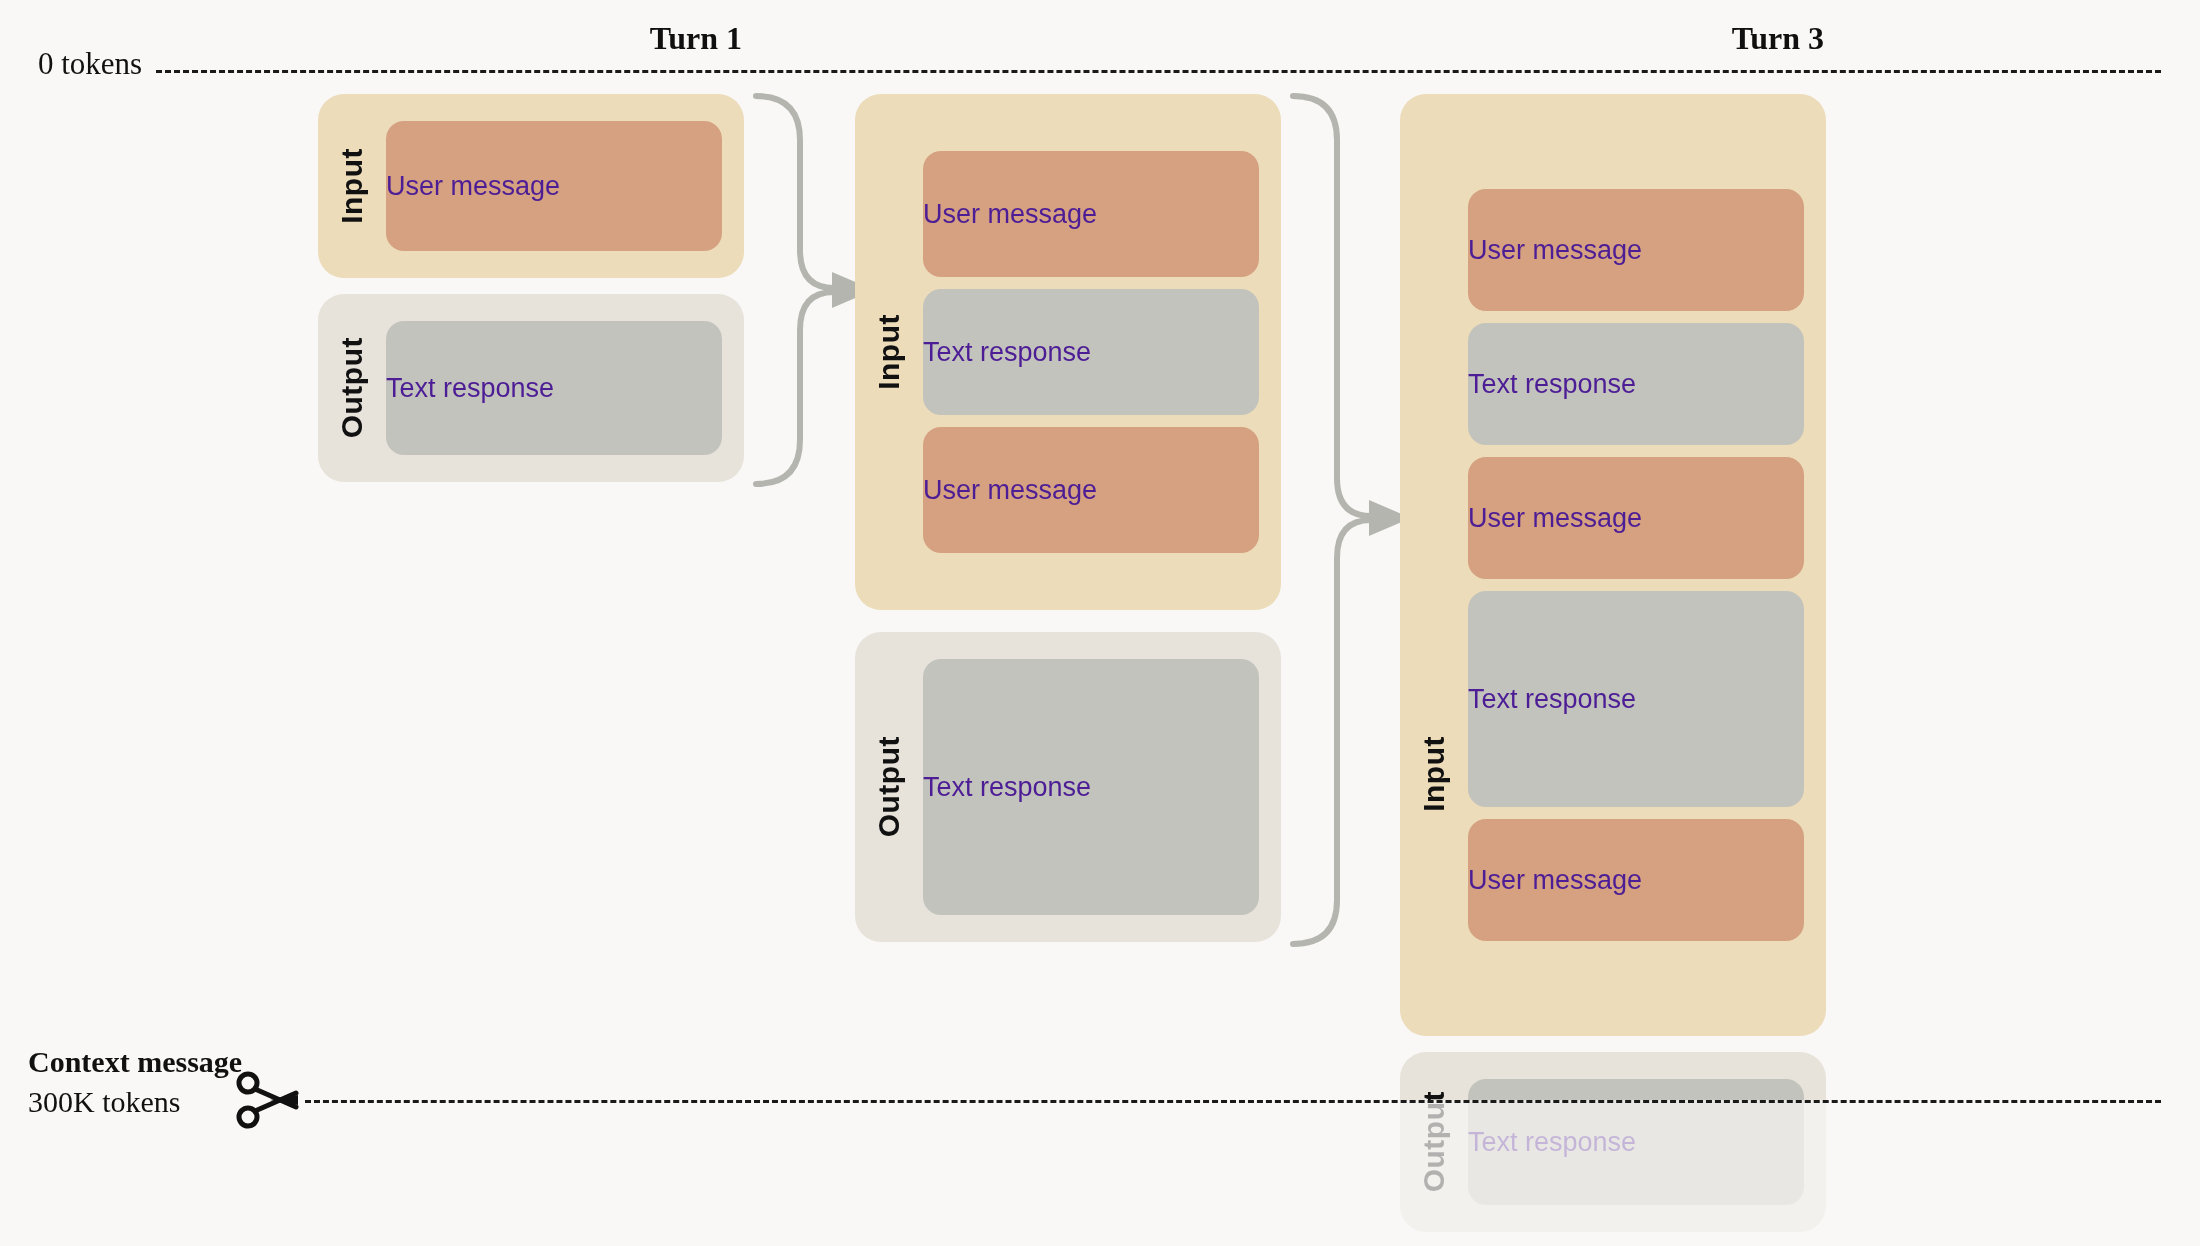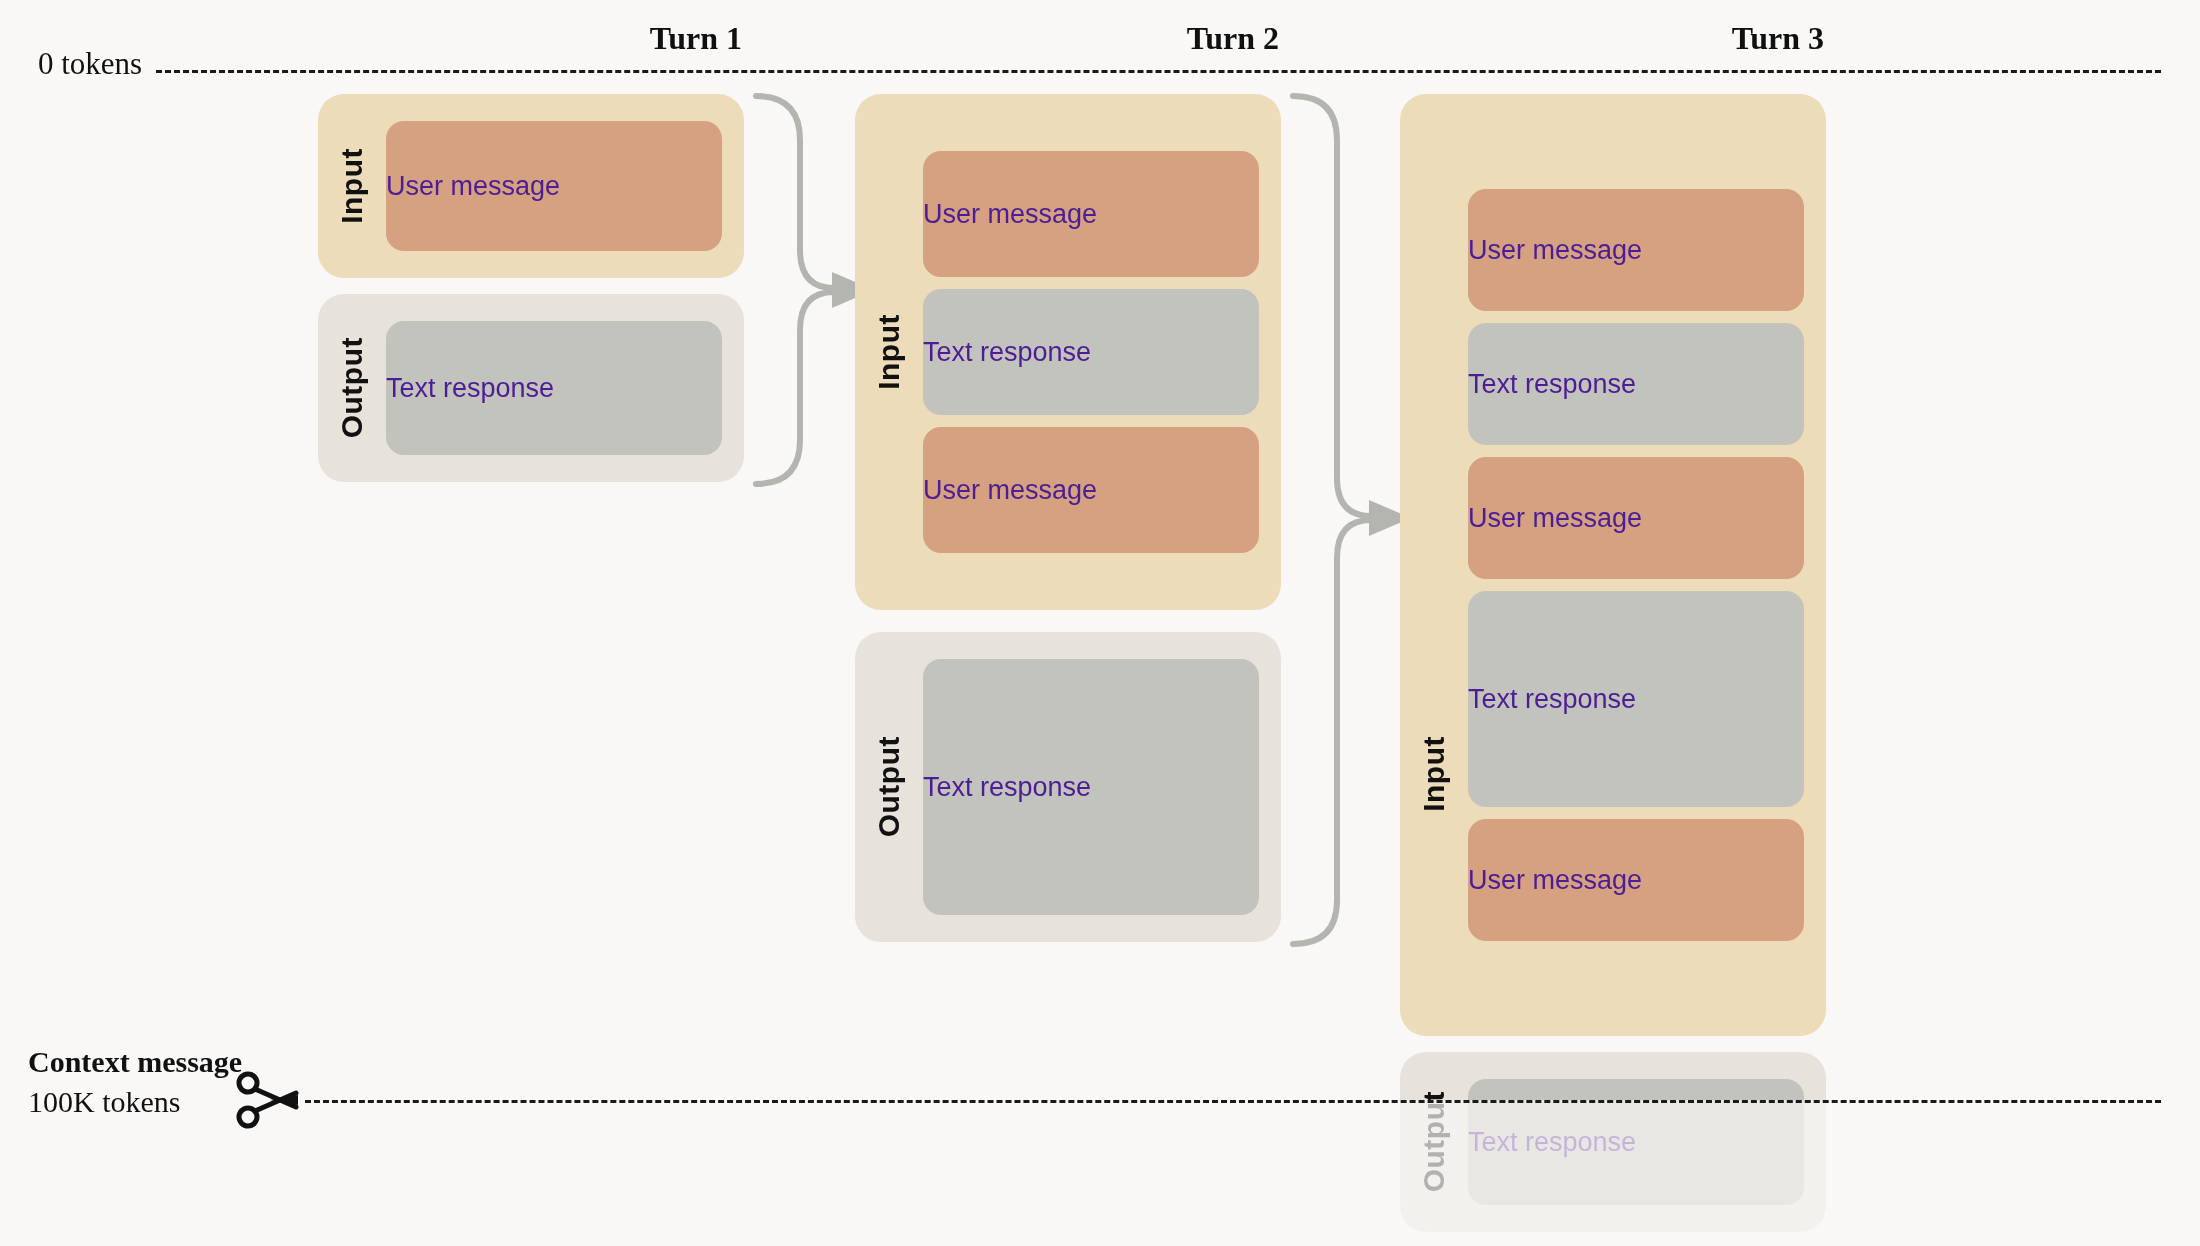--- a/index.html
+++ b/index.html
@@ -128,21 +128,20 @@
 </head>
 <body>
 
 <div id="canvas">
 
   <div class="dash-line" id="dash-top"></div>
 
   <div class="serif-label" id="tokens-zero">0 tokens</div>
 
   <div class="turn-header" style="left:318px; top:20px; width:424px;">Turn 1</div>
-  <div class="turn-header" style="left:855px; top:20px; width:424px;">Turn 2</div>
   <div class="turn-header" style="left:1400px; top:20px; width:424px;">Turn 3</div>
 
   <div class="group input" style="left:318px; top:94px; width:426px; height:184px;">
     <div class="group-label-wrap">
       <span class="group-label">Input</span>
     </div>
     <div class="group-body">
       <div class="chip user" style="height:130px;">
         <span>User message</span>
       </div>
@@ -245,21 +244,21 @@
         <div class="chip text" style="height:126px;">
           <span>Text response</span>
         </div>
       </div>
     </div>
   </div>
 
   <div class="dash-line" id="dash-bottom"></div>
 
   <div class="serif-label" id="ctx-title">Context message</div>
-  <div class="serif-label" id="ctx-sub">100K tokens</div>
+  <div class="serif-label" id="ctx-sub">300K tokens</div>
 
   <svg id="scissors-icon" viewBox="0 0 64 60">
     <g fill="none" stroke="#111111" stroke-width="5" stroke-linecap="round">
       <circle cx="12" cy="13" r="9"></circle>
       <circle cx="12" cy="47" r="9"></circle>
       <path d="M 19 19 L 60 37"></path>
       <path d="M 19 41 L 60 23"></path>
     </g>
     <path d="M 34 30 L 62 25 L 62 35 Z" fill="#111111"></path>
   </svg>

